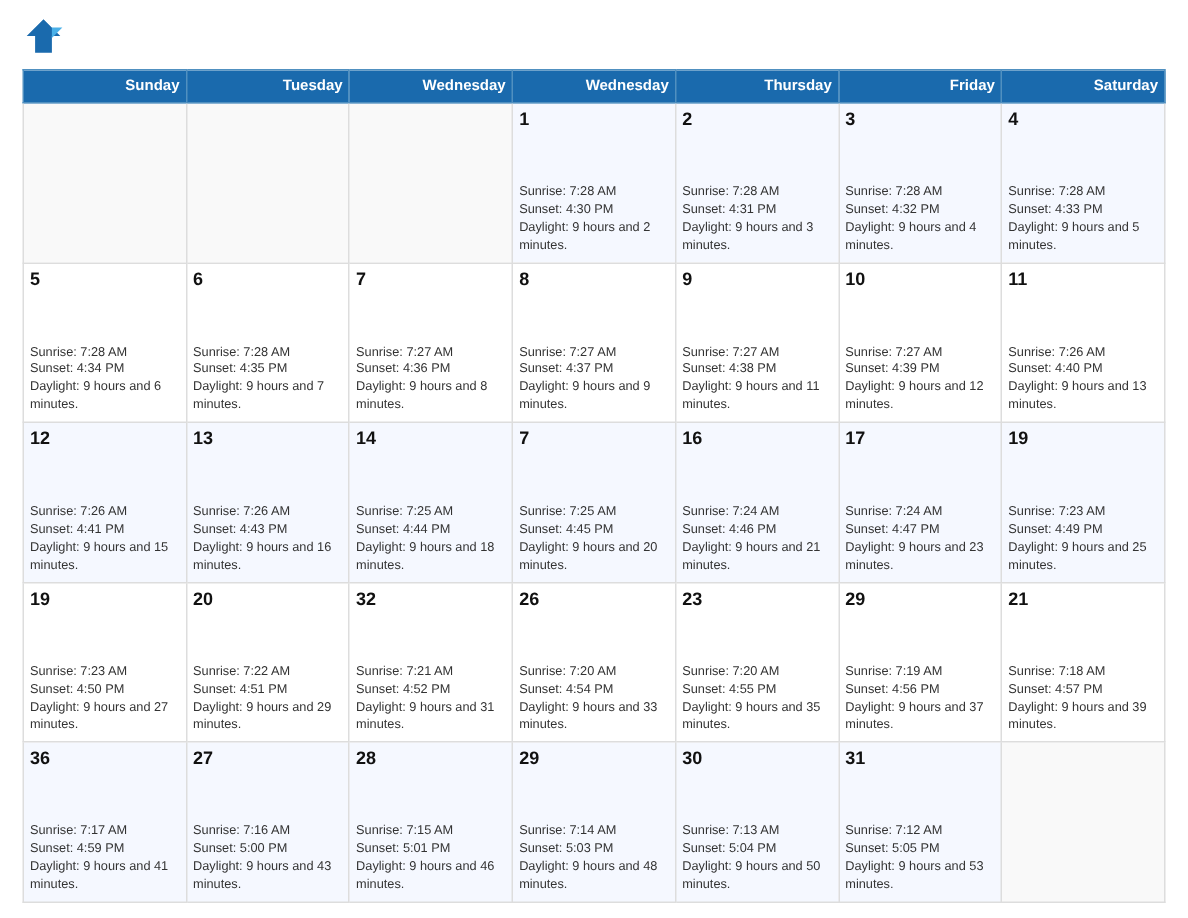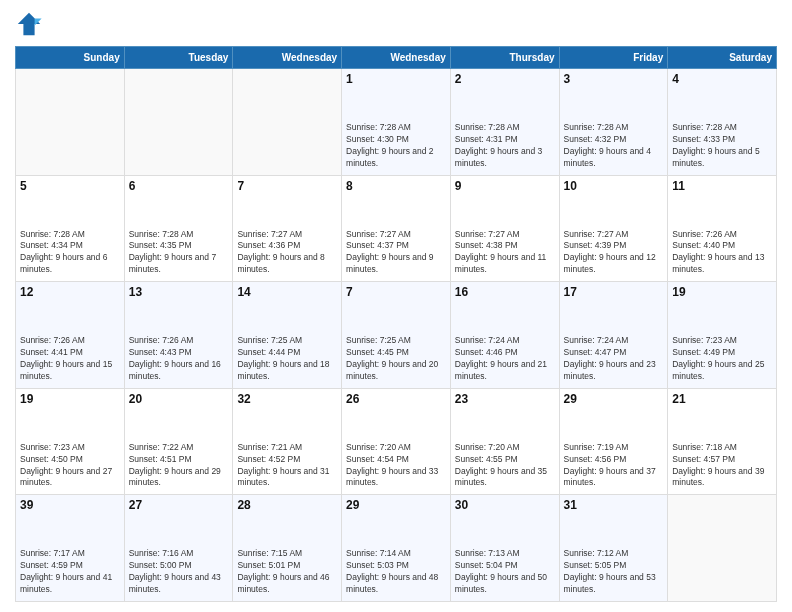--- a/index.html
+++ b/index.html
@@ -295,21 +295,21 @@
           </td>
           <td>
             <span class="day-num">21</span>
         <div class="day-info">
           Sunrise: 7:18 AM<br>Sunset: 4:57 PM<br>Daylight: 9 hours and 39 minutes.
         </div>
           </td>
         </tr>
         <tr>
           <td>
-            <span class="day-num">39</span>
+            <span class="day-num">36</span>
         <div class="day-info">
           Sunrise: 7:17 AM<br>Sunset: 4:59 PM<br>Daylight: 9 hours and 41 minutes.
         </div>
           </td>
           <td>
             <span class="day-num">27</span>
         <div class="day-info">
           Sunrise: 7:16 AM<br>Sunset: 5:00 PM<br>Daylight: 9 hours and 43 minutes.
         </div>
           </td>

